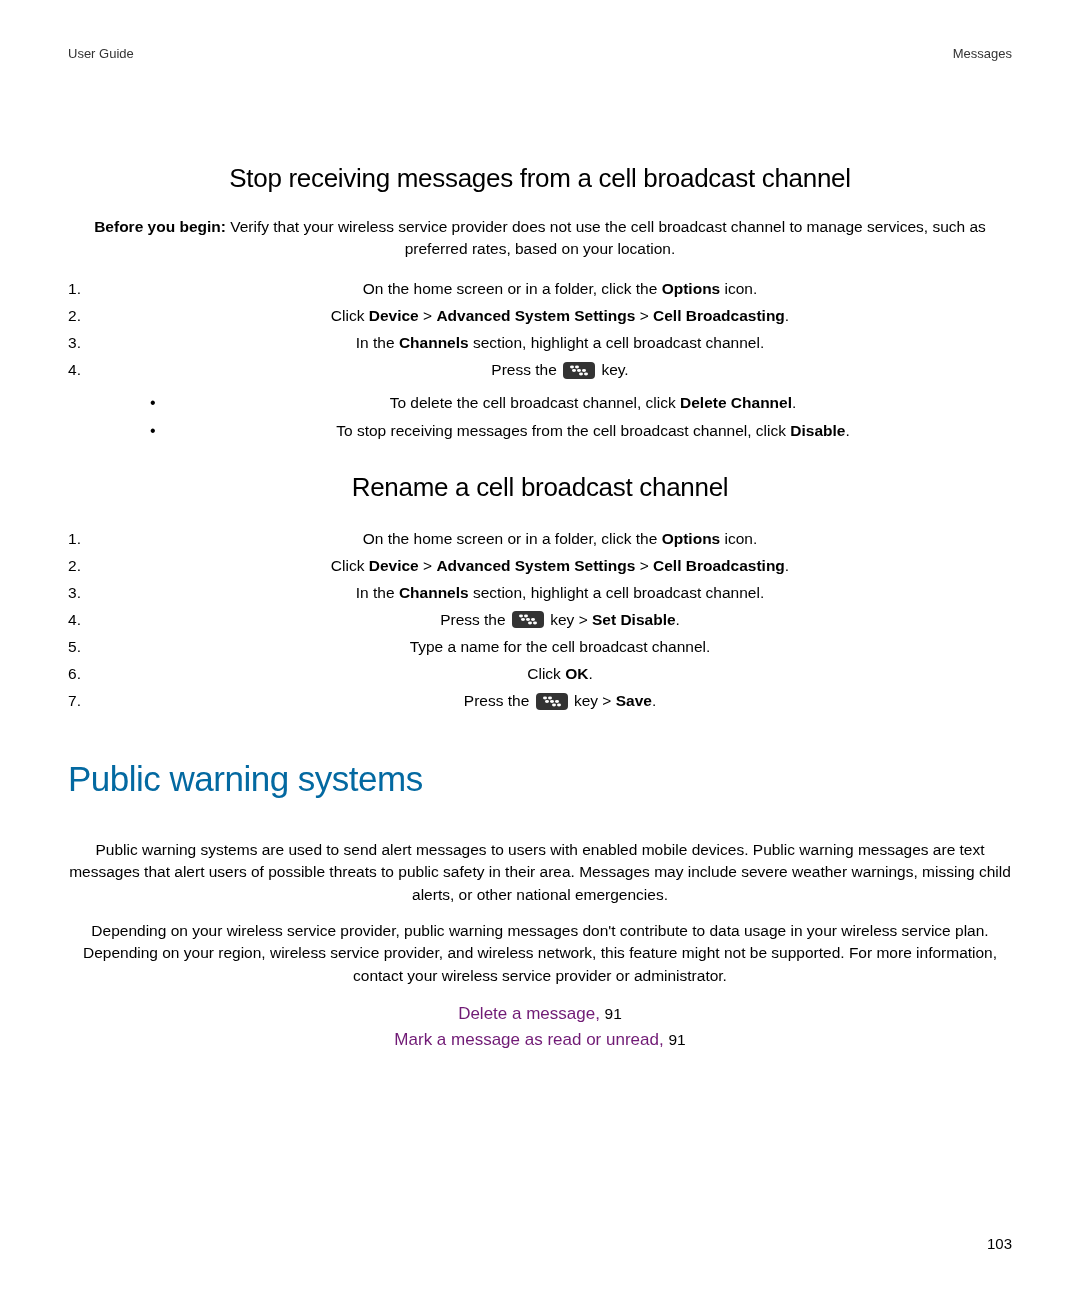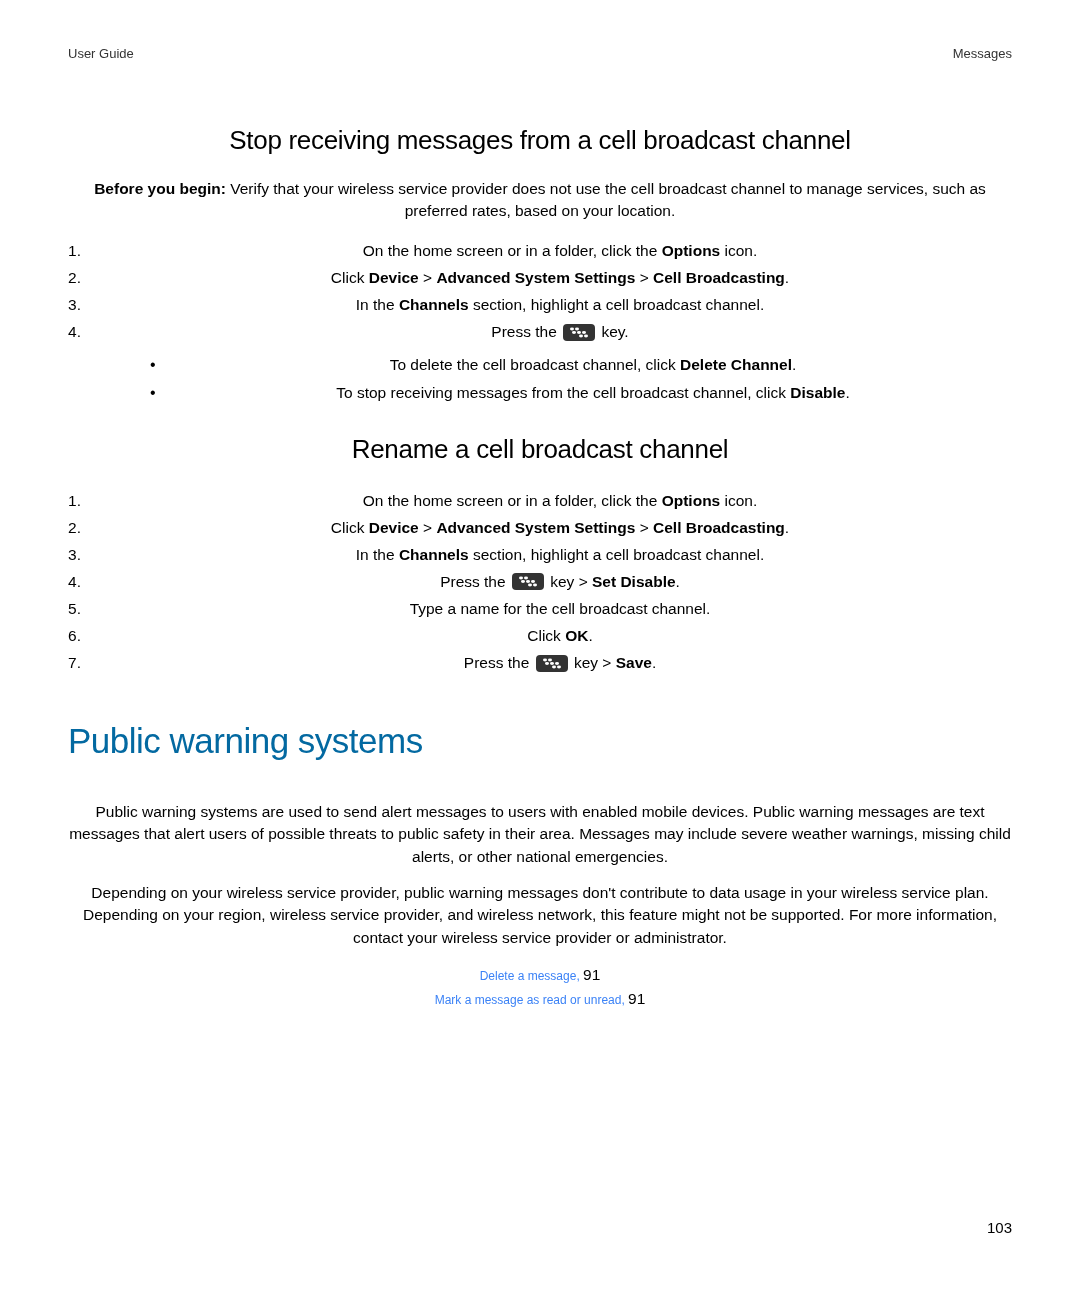--- a/index.html
+++ b/index.html
@@ -16,21 +16,21 @@
       color: #000;
     }
     .page {
       padding: 46px 68px 40px 68px;
     }
     .header-row {
       display: flex;
       justify-content: space-between;
       font-size: 13px;
       color: #333;
-      margin-bottom: 64px;
+      margin-bottom: 102px;
     }
     h2.section-heading {
       font-size: 26px;
       font-weight: 400;
       margin-bottom: 22px;
       color: #000;
       letter-spacing: -0.3px;
     }
     h1.main-heading {
       font-size: 35px;
@@ -98,32 +98,32 @@
     }
     .bb-key svg {
       display: block;
     }
     .related-heading {
       font-weight: bold;
       font-size: 15.5px;
       margin-bottom: 4px;
     }
     .link {
-      color: #3b82f6;
+      color: #701a75;
       text-decoration: none;
-      font-size: 12px;
+      font-size: 17px;
       line-height: 1.5;
     }
     .link-row {
       font-size: 15.5px;
       line-height: 1.5;
     }
     .page-number {
       position: absolute;
-      bottom: 60px;
+      bottom: 44px;
       right: 68px;
       font-size: 15px;
     }
     .section-block {
       margin-bottom: 28px;
       text-align: center;
     }
   </style>
 </head>
 <body>

